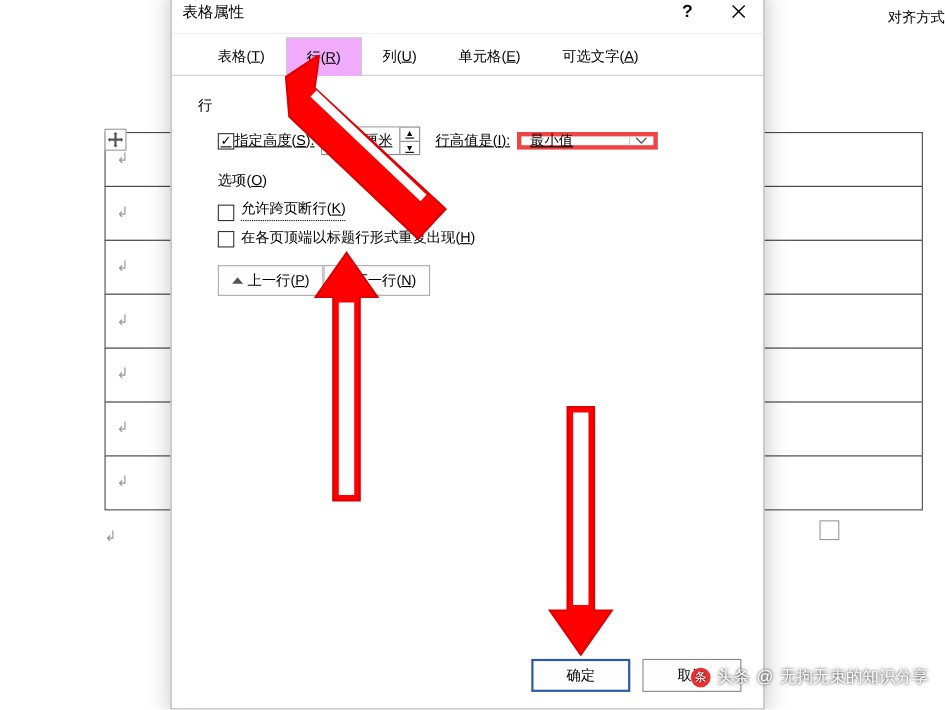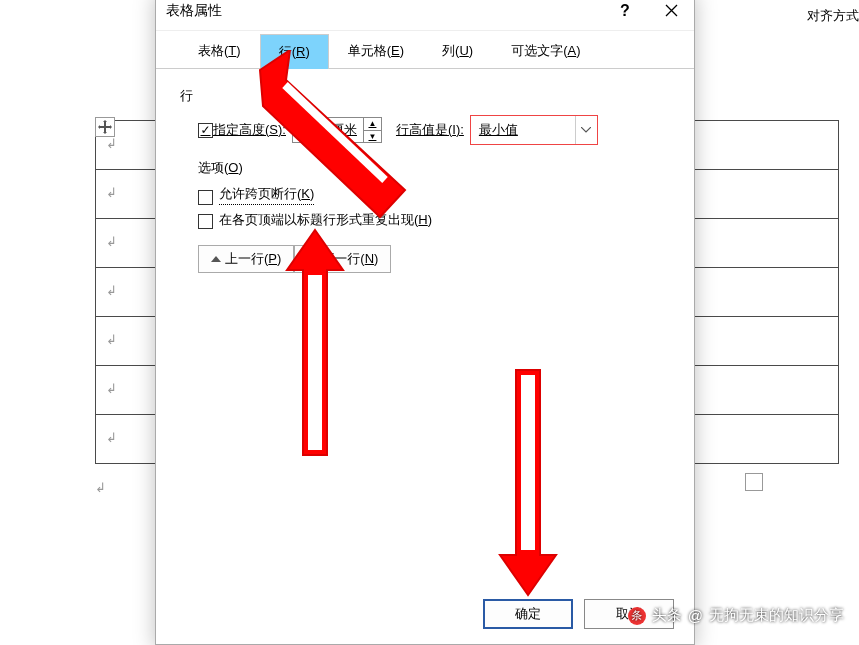--- a/index.html
+++ b/index.html
@@ -19,36 +19,36 @@
     .dialog { position:absolute; left:155px; top:-10px; width:540px; height:655px; background:#fff; border:1px solid #aaa; box-shadow:0 4px 20px rgba(0,0,0,.25); z-index:10; }
     .titlebar { height:40px; display:flex; align-items:center; padding-left:10px; border-bottom:1px solid #eee; }
     .titlebar-title { flex:1; font-size:14px; }
     .titlebar-btn { width:46px; height:40px; display:flex; align-items:center; justify-content:center; }
     .titlebar-btn.help { font-size:16px; font-weight:bold; }
     .titlebar-btn.close svg { width:13px; height:13px; }
 
     
     .tabs { display:flex; align-items:flex-end; padding:0 23px; border-bottom:1px solid #ccc; height:38px; }
     .tab { padding:8px 18px; cursor:pointer; border:1px solid transparent; border-bottom:none; position:relative; }
-    .tab.active { border-color:#ccc; background:#7dd3fc; top:1px; }
+    .tab.active { border-color:#ccc; background:#f0abfc; top:1px; }
     .u { text-decoration:underline; }
 
     
     .pane { padding:14px 24px; }
     .sect { font-size:13px; margin:4px 0 8px; }
     .ind { margin-left:18px; }
     .chk-row { display:flex; align-items:flex-end; gap:6px; margin:6px 0; }
     .chk { width:15px; height:15px; border:1px solid #333; display:inline-flex; align-items:center; justify-content:center; background:#fff; }
     .chk.checked::after { content:"✓"; font-size:12px; line-height:1; }
     .spin { display:inline-flex; border:1px solid #888; height:26px; width:90px; margin:0 6px; background:#fff; }
     .spin input { border:none; width:70px; padding:0 6px; font-size:13px; outline:none; text-align:right; }
     .spin-btns { width:20px; display:flex; flex-direction:column; border-left:1px solid #888; }
     .spin-btn { flex:1; display:flex; align-items:center; justify-content:center; font-size:8px; border-bottom:1px solid #888; }
     .spin-btn:last-child { border-bottom:none; }
-    .sel { border:1px solid #ef4444; height:30px; width:128px; margin-left:6px; display:inline-flex; align-items:center; background:#fff; }
+    .sel { border:4px solid #ef4444; height:16px; width:128px; margin-left:6px; display:inline-flex; align-items:center; background:#fff; }
     .sel-txt { flex:1; padding:0 8px; }
     .sel-dd { width:22px; height:100%; border-left:1px solid #ccc; display:flex; align-items:center; justify-content:center; }
     .row-inline { display:flex; align-items:center; margin:10px 0 14px;text-decoration:underline; }
     .dotted { border-bottom:1px dotted #000; padding-bottom:1px; }
 
     .nav-row { display:flex; gap:0; margin-top:16px; margin-left:18px; }
     .nav-btn { border:1px solid #aaa; background:#fdfdfd; height:28px; padding:0 12px; display:flex; align-items:center; gap:4px; cursor:pointer; }
     .tri { width:0; height:0; border-left:5px solid transparent; border-right:5px solid transparent; }
     .tri.up { border-bottom:6px solid #555; }
     .tri.dn { border-top:6px solid #555; }
@@ -92,22 +92,22 @@
     <div class="titlebar-btn close">
       <svg viewBox="0 0 13 13">
           <path d="M1 1 L12 12 M12 1 L1 12" stroke="#000" stroke-width="1.3"></path>
         </svg>
     </div>
   </div>
 
   <div class="tabs">
     <div class="tab"><span>表格(</span><span class="u">T</span><span>)</span></div>
     <div class="tab active"><span>行(</span><span class="u">R</span><span>)</span></div>
+    <div class="tab"><span>列(</span><span class="u">U</span><span>)</span></div>
     <div class="tab"><span>单元格(</span><span class="u">E</span><span>)</span></div>
-    <div class="tab"><span>列(</span><span class="u">U</span><span>)</span></div>
     <div class="tab"><span>可选文字(</span><span class="u">A</span><span>)</span></div>
   </div>
 
   <div class="pane">
     <div class="sect">行</div>
 
     <div class="ind">
 
       <div class="row-inline ind">
         <span class="chk checked"></span>

